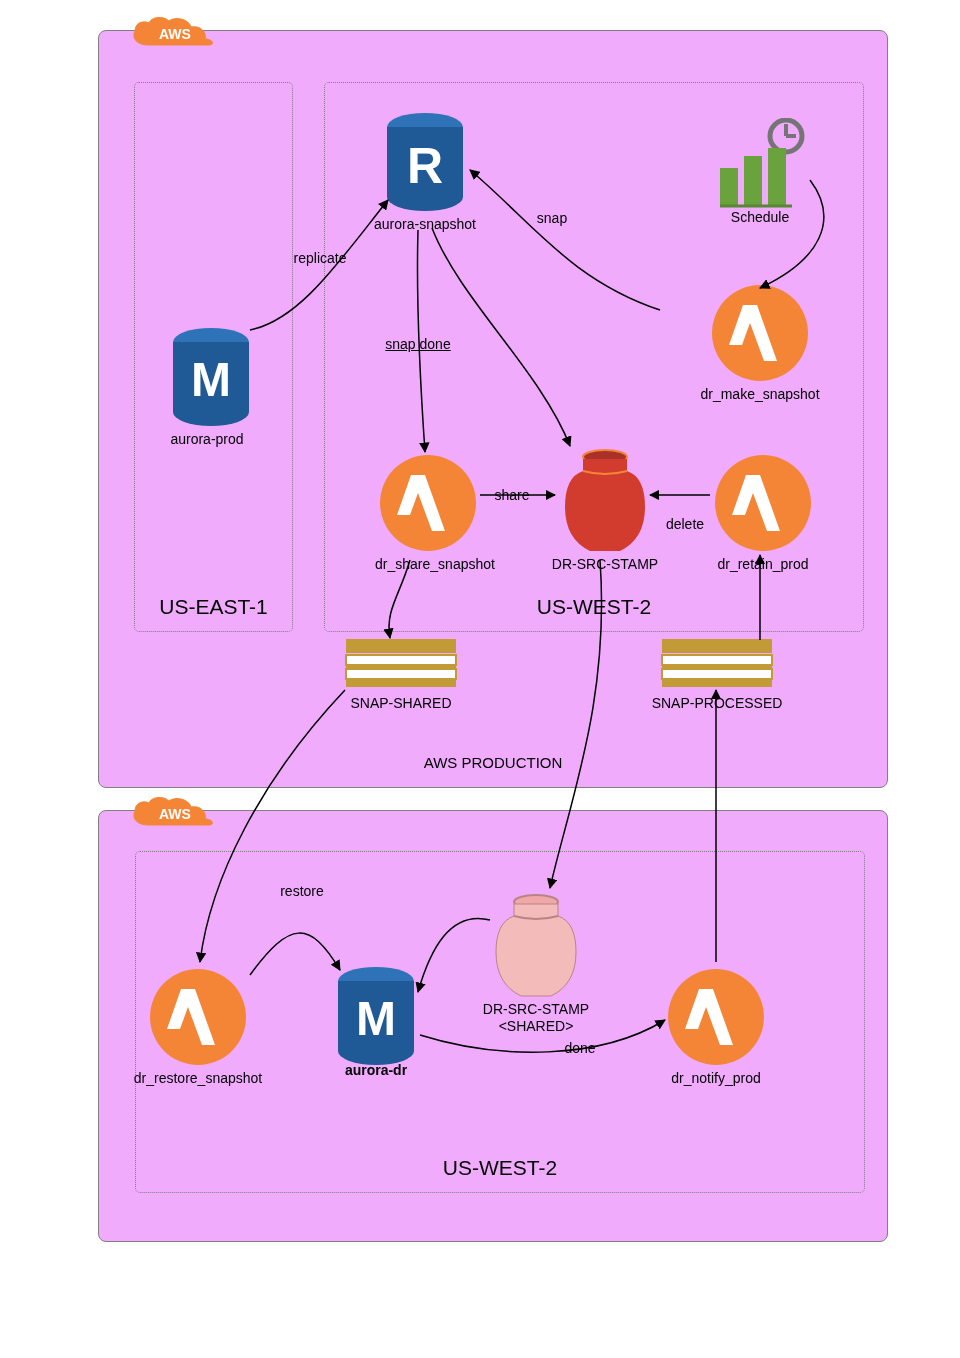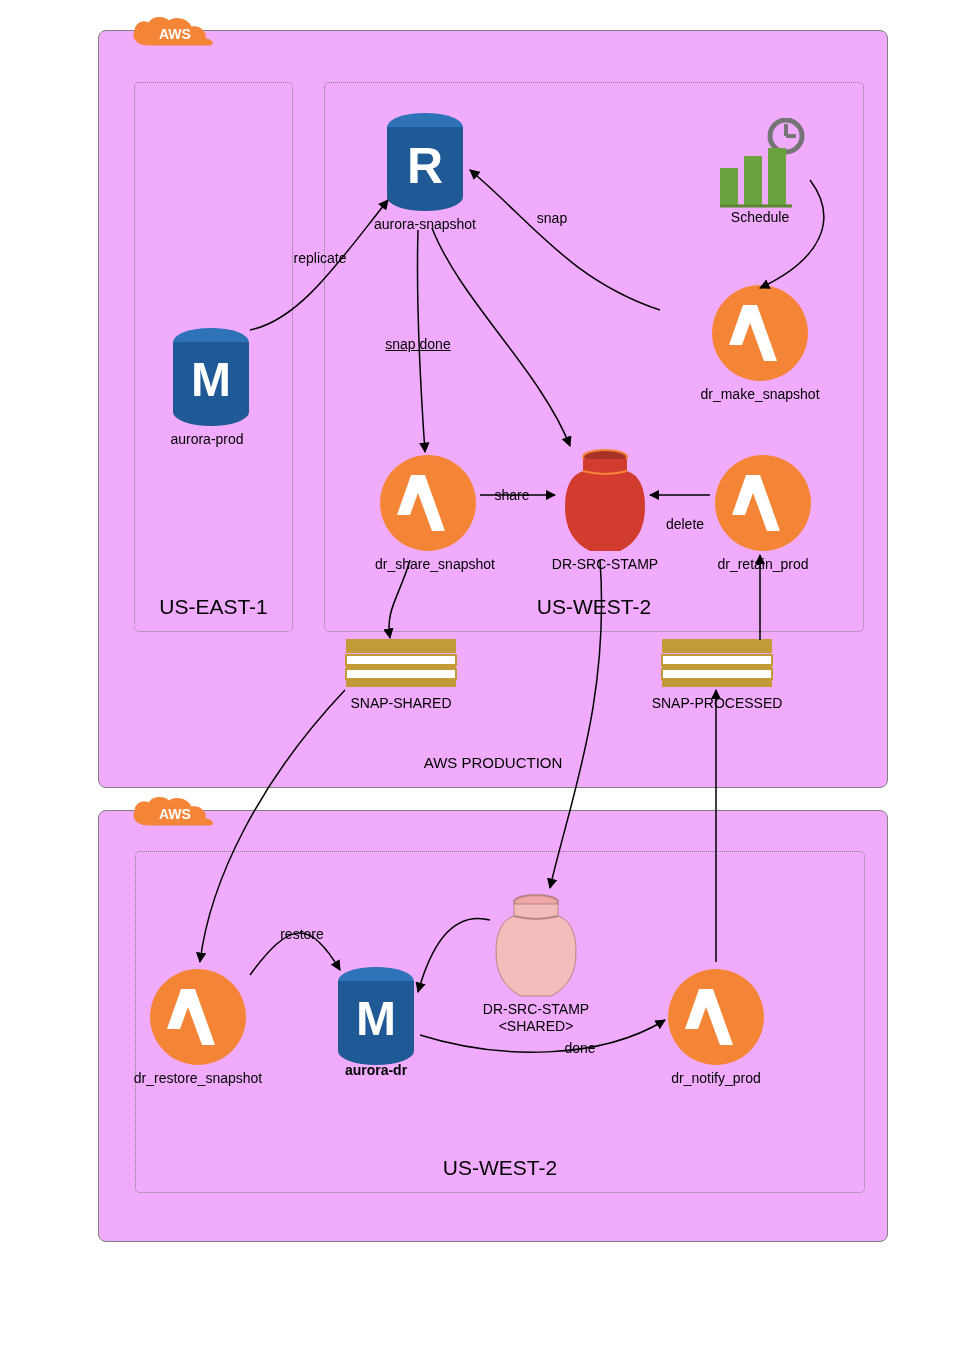--- a/index.html
+++ b/index.html
@@ -253,14 +253,14 @@
   <path d="M420 1035 C500 1060 600 1060 665 1020" fill="none" stroke="#000" stroke-width="1.5" marker-end="url(#arrow)"></path>
 
   <path d="M716 962 L716 690" fill="none" stroke="#000" stroke-width="1.5" marker-end="url(#arrow)"></path>
 </svg>
 
 <div class="edge-label" style="left:320px; top:258px;">replicate</div>
 <div class="edge-label" style="left:552px; top:218px;">snap</div>
 <div class="edge-label" style="left:418px; top:344px;text-decoration:underline;">snap done</div>
 <div class="edge-label" style="left:512px; top:495px;">share</div>
 <div class="edge-label" style="left:685px; top:480px;margin-top:44px;">delete</div>
-<div class="edge-label" style="left:302px; top:934px;">restore</div>
+<div class="edge-label" style="left:302px; top:891px;">restore</div>
 <div class="edge-label" style="left:580px; top:1048px;">done</div>
 
 </body></html>

